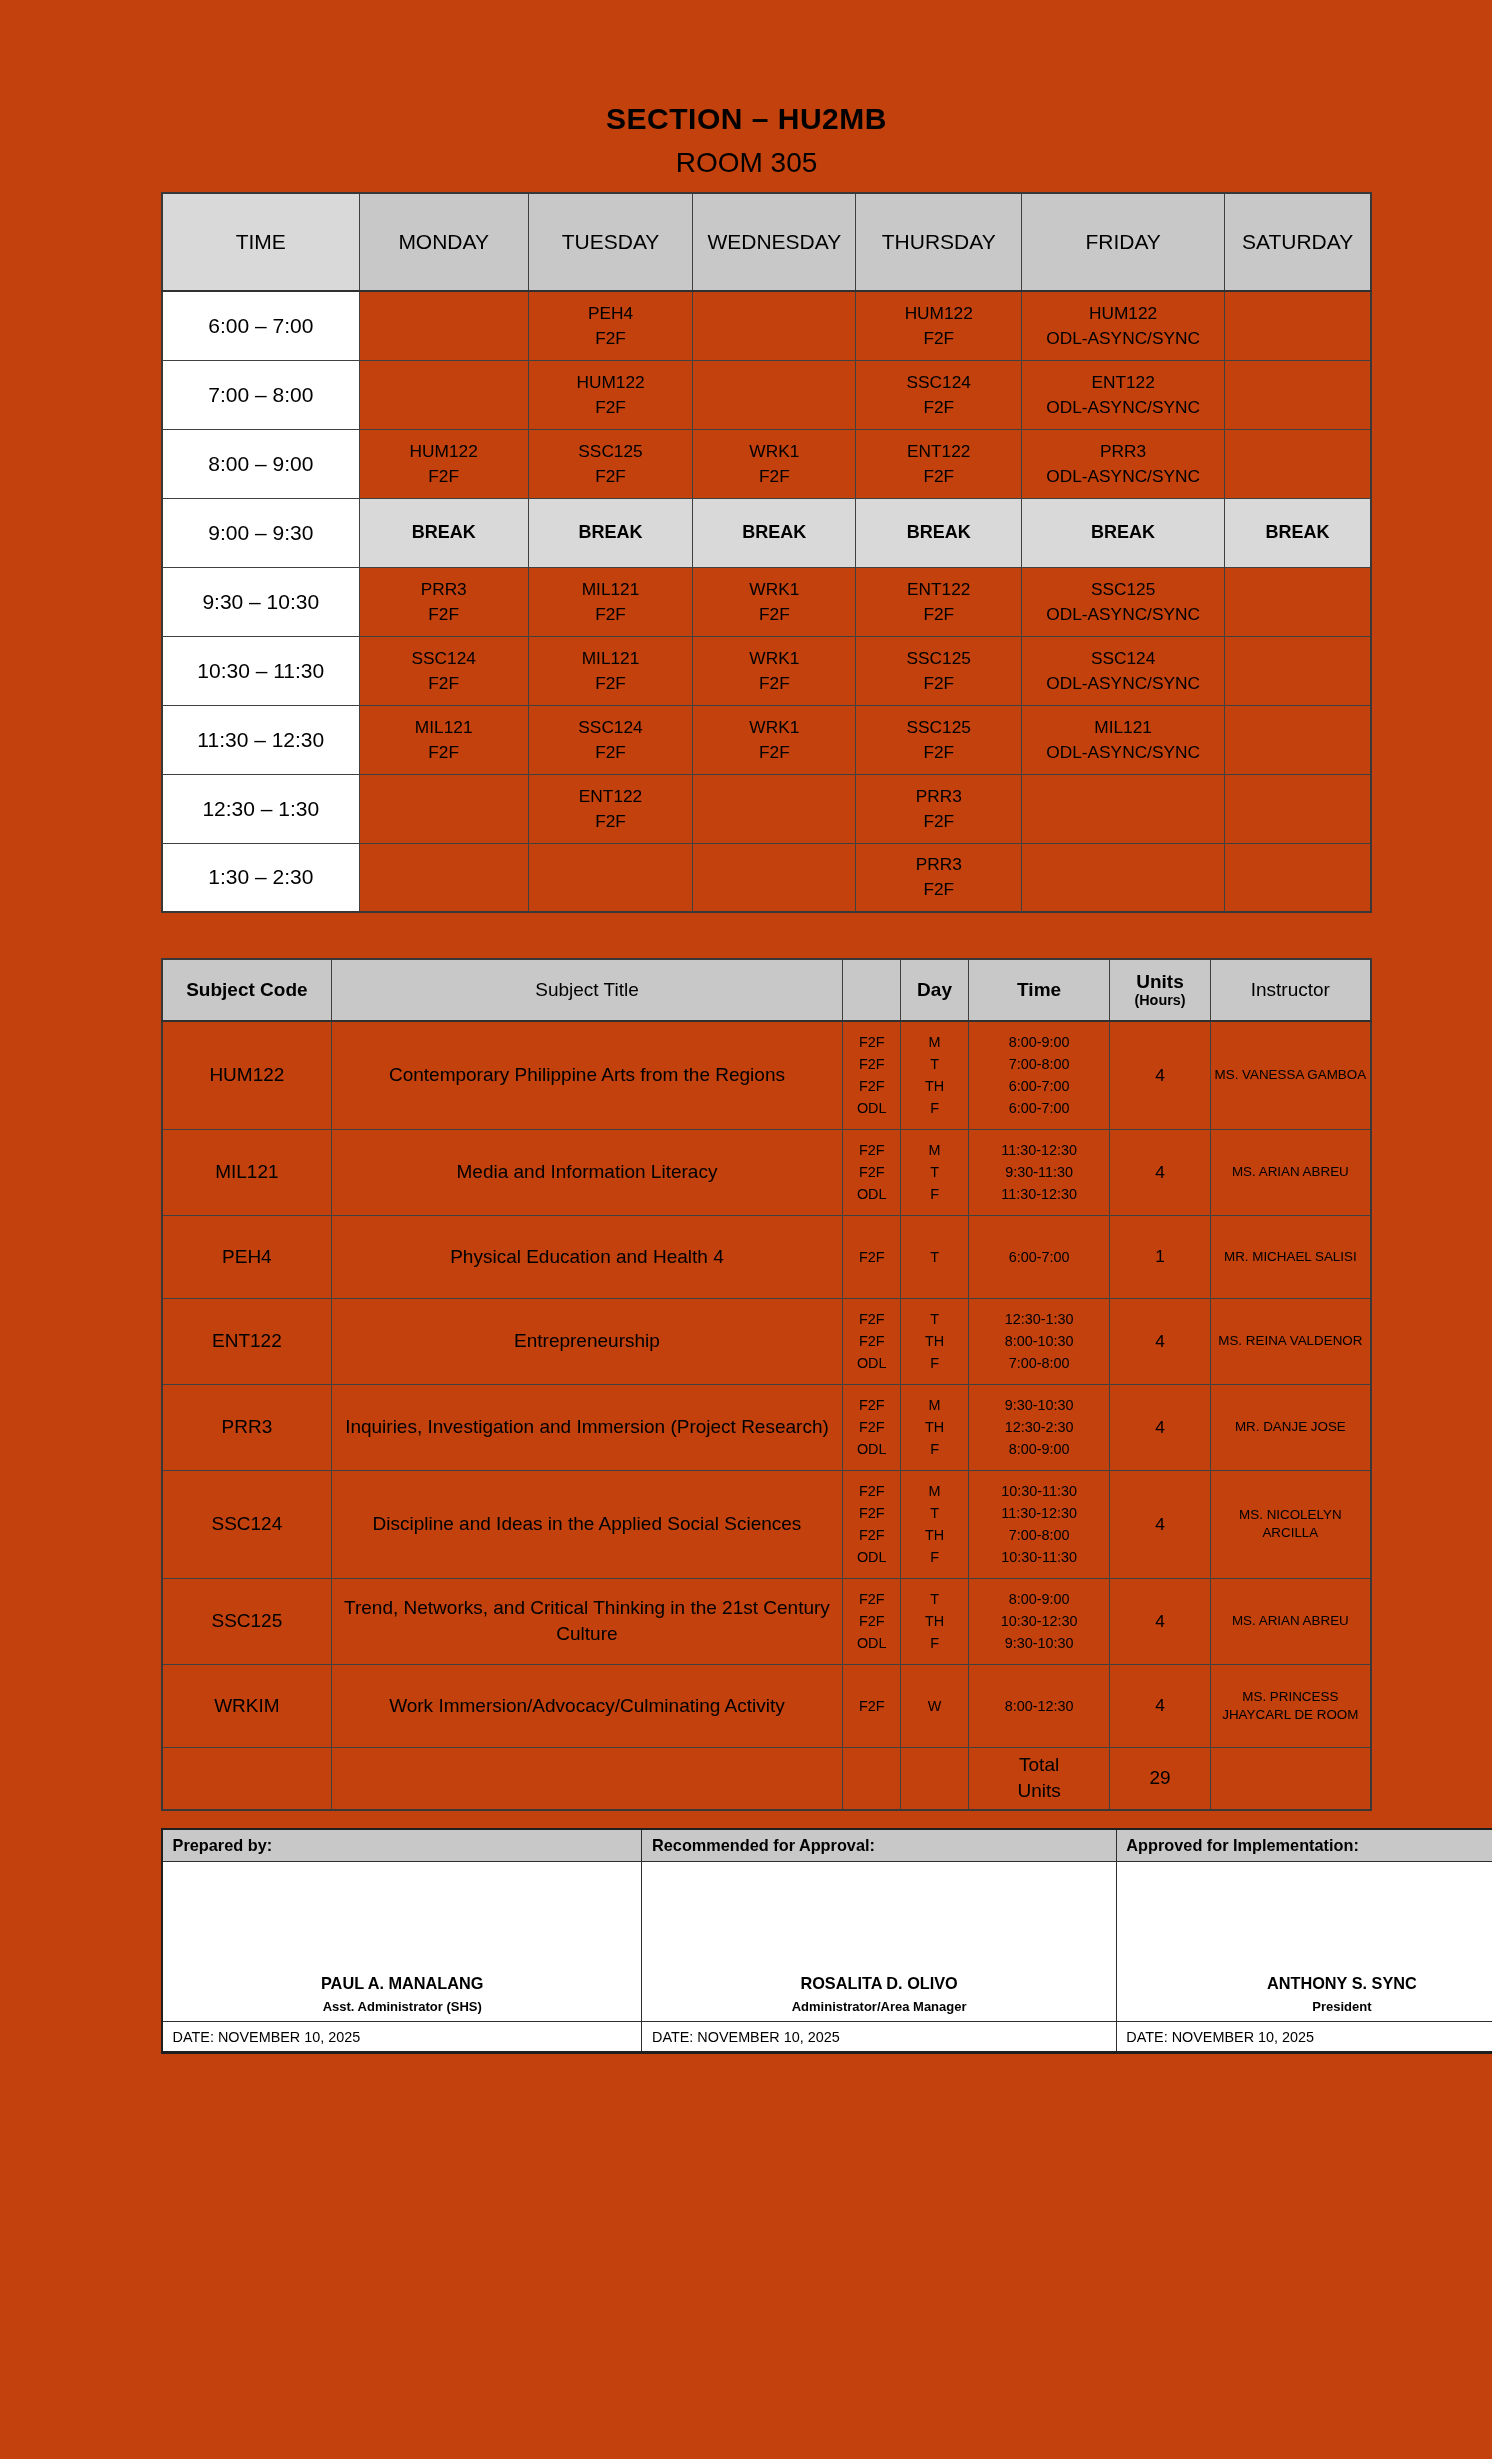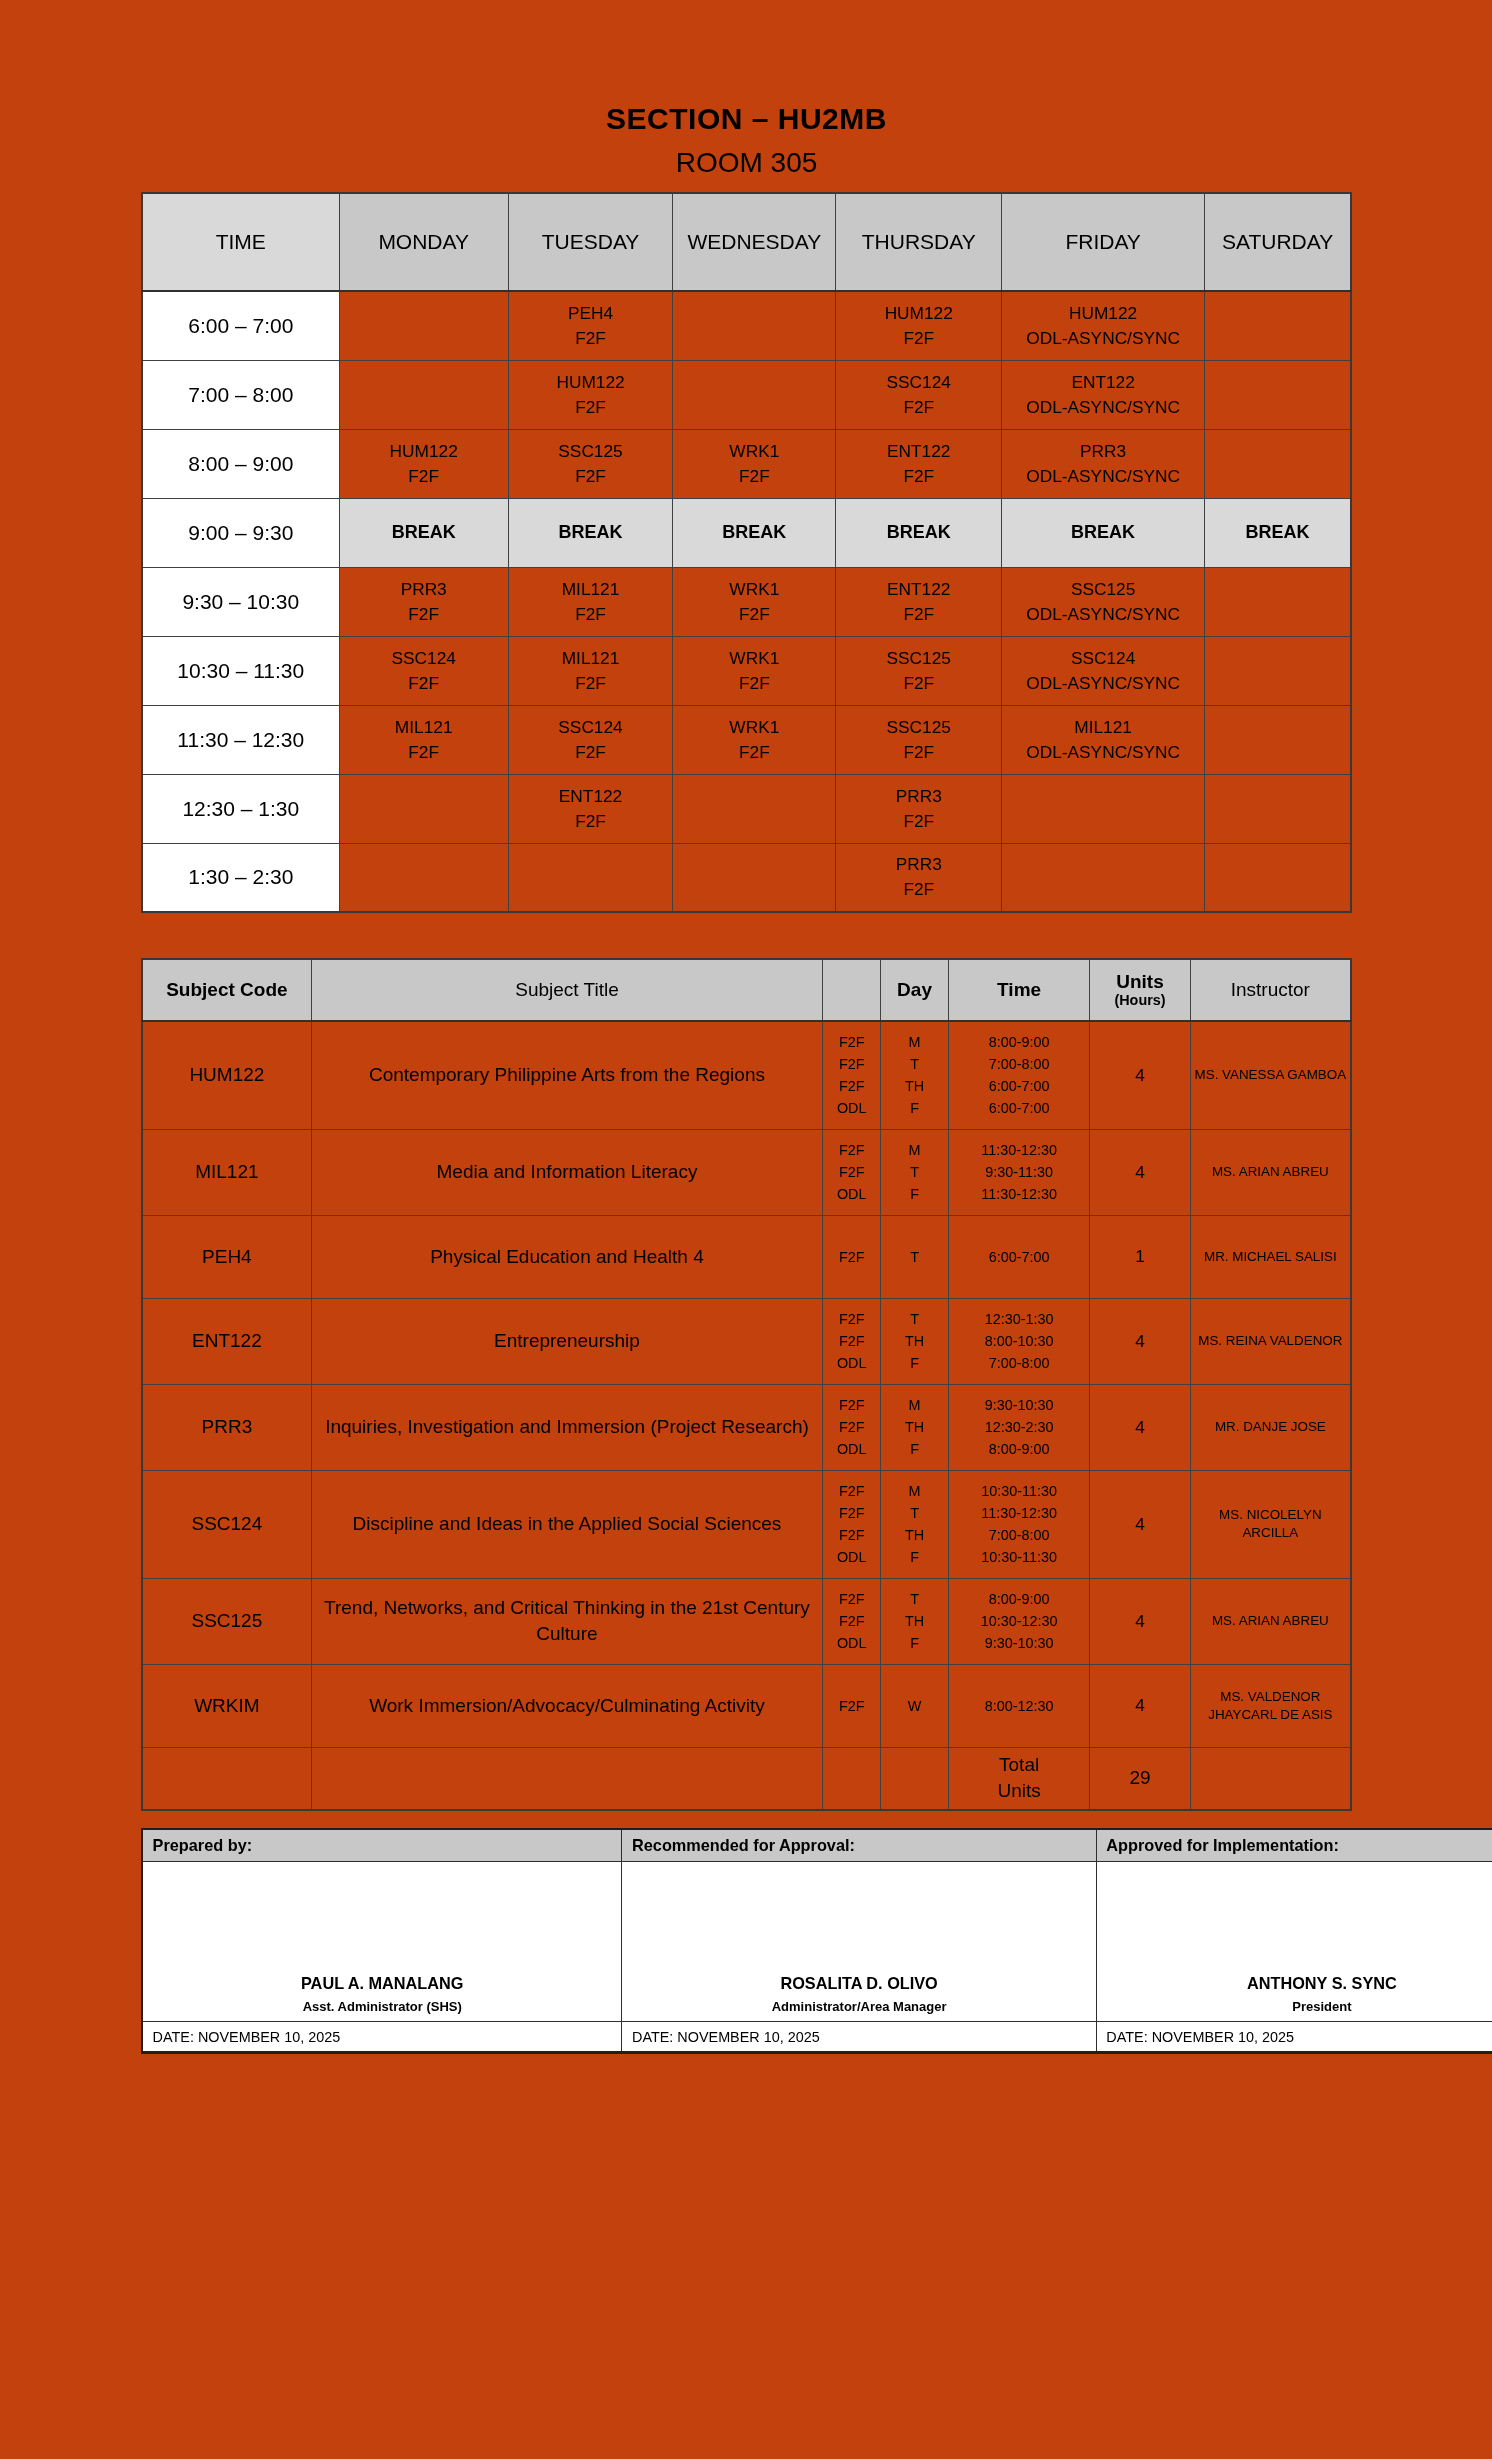--- a/index.html
+++ b/index.html
@@ -14,21 +14,21 @@
   }
   .doc-title {
     position: absolute; top: 102px; left: 0; width: 100%;
     text-align: center; font-size: 30px; font-weight: bold; letter-spacing: 0.5px;
   }
   .doc-subtitle {
     position: absolute; top: 147px; left: 0; width: 100%;
     text-align: center; font-size: 28px; font-weight: normal;
   }
 
-  table { border-collapse: collapse; table-layout: fixed; }
+  table { border-collapse: collapse; table-layout: fixed; margin-left: 20px; }
 
   
   .timetable {
     position: absolute; left: 141px; top: 192px; width: 1211px;
     border: 2.9px solid #383838;
   }
   .timetable th, .timetable td {
     border: 1.9px solid #404040;
     text-align: center; vertical-align: middle;
     padding: 0; overflow: hidden;
@@ -475,21 +475,21 @@
           <td class="sub-mode">
             <div class="sched-line">F2F</div>
           </td>
           <td class="sub-day">
             <div class="sched-line">W</div>
           </td>
           <td class="sub-time">
             <div class="sched-line">8:00-12:30</div>
           </td>
           <td class="sub-units">4</td>
-          <td class="sub-instr">MS. VALDENOR JHAYCARL DE ASIS</td>
+          <td class="sub-instr">MS. PRINCESS JHAYCARL DE ROOM</td>
         </tr>
         <tr style="height: 63px;">
           <td></td>
           <td></td>
           <td></td>
           <td></td>
           <td class="total-label">Total
 Units</td>
           <td class="total-value">29</td>
           <td></td>

